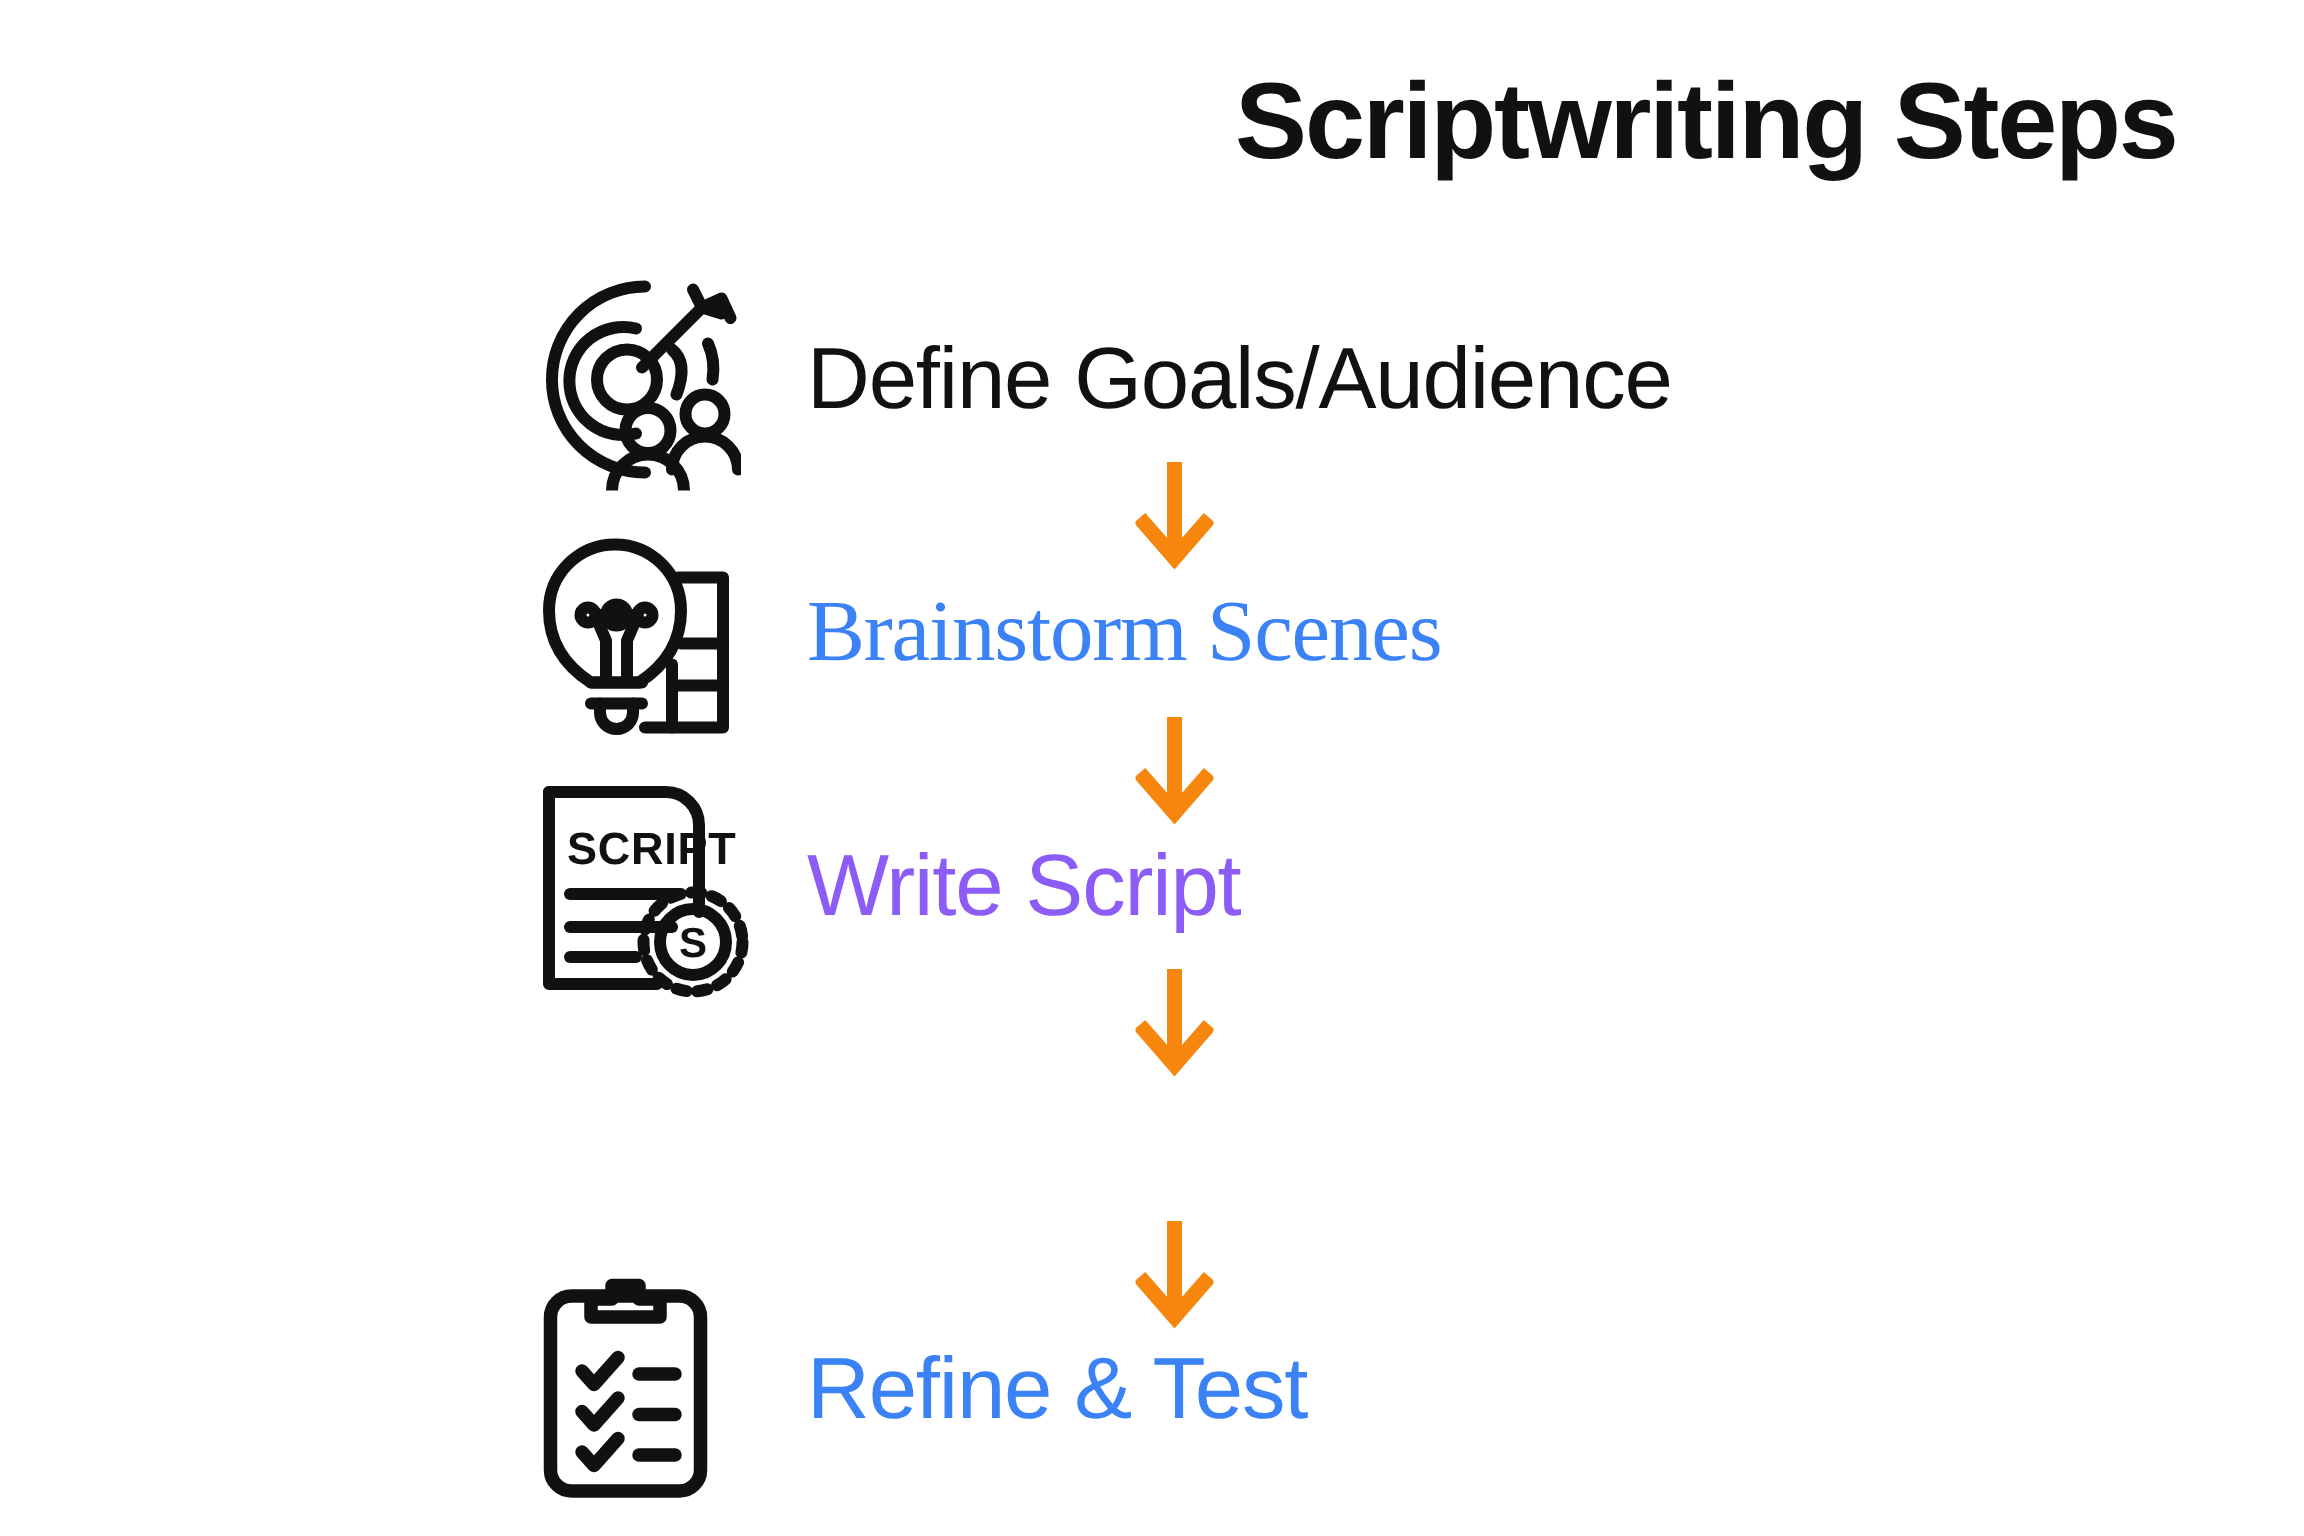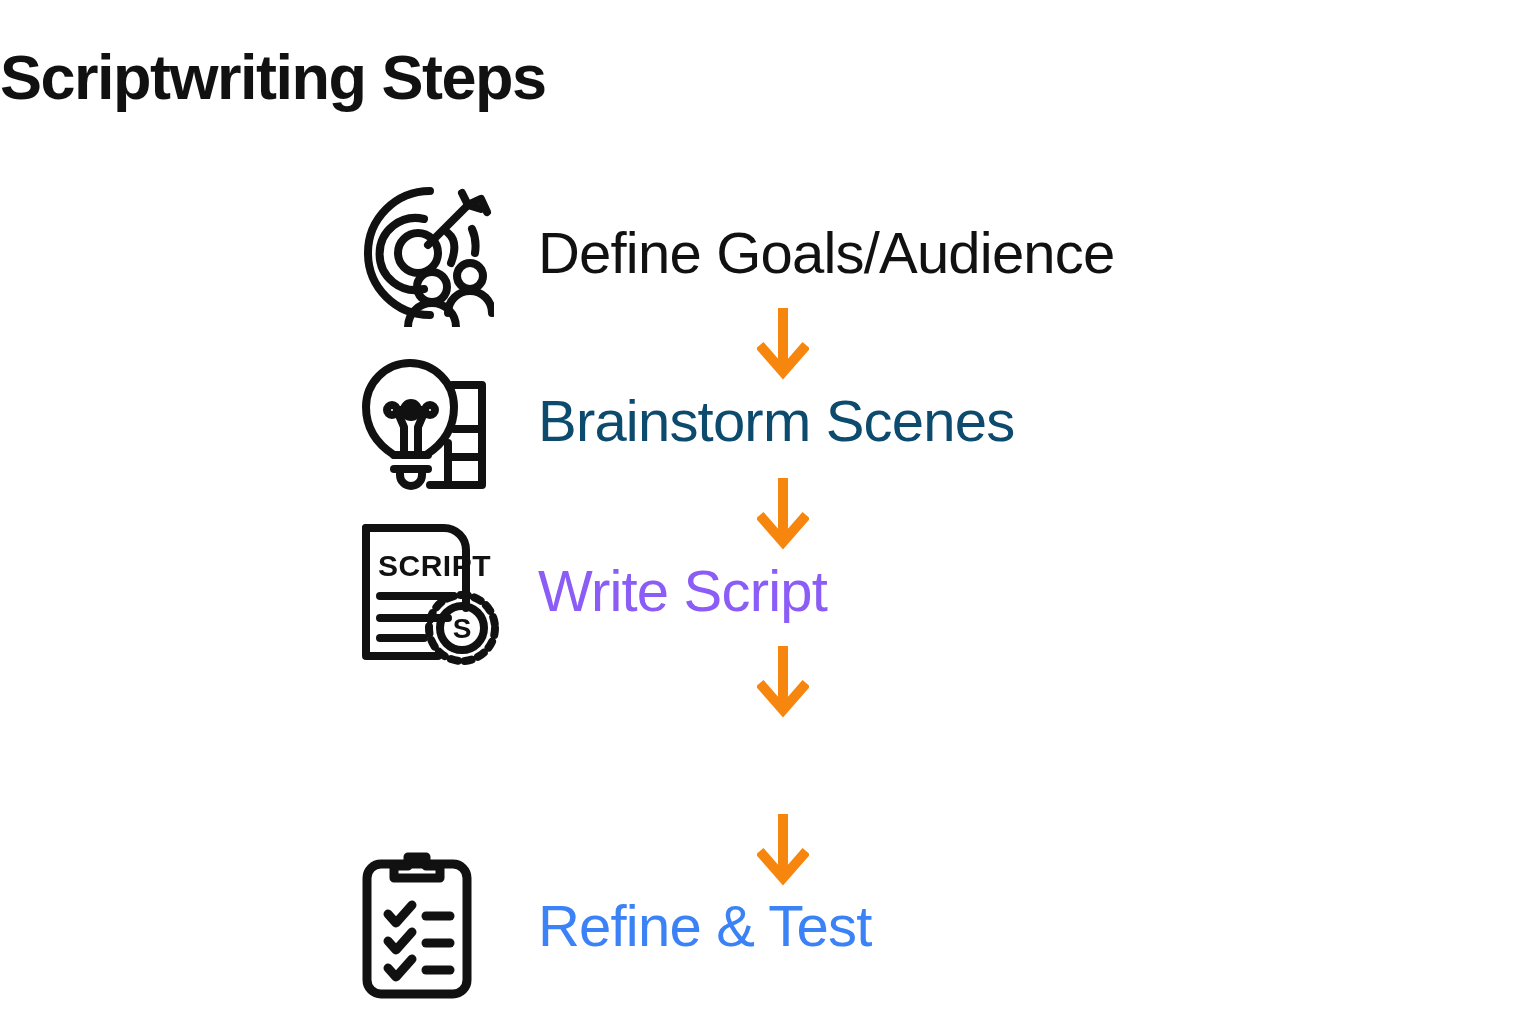--- a/index.html
+++ b/index.html
@@ -20,22 +20,22 @@
     height: 1024px;
     background: #ffffff;
   }
 
   
   .title {
     position: absolute;
     left: 0;
     top: 44px;
     width: 1451px;
-    text-align: left;
-    font-size: 63px;
+    text-align: right;
+    font-size: 72px;
     font-weight: 700;
     letter-spacing: -1.5px;
     color: #111111;
     line-height: 1.05;
     white-space: nowrap;
   }
 
   
   .flow {
     position: absolute;
@@ -148,21 +148,21 @@
           <circle cx="78" cy="63" r="5"></circle>
           <path d="M46 66 L52 80 v26"></path>
           <path d="M72 66 L66 80 v26"></path>
 
           <path d="M100 38 h30 v100 h-52"></path>
           <path d="M102 82 h28"></path>
           <path d="M96 110 h34"></path>
           <path d="M96 96 v42"></path>
         </svg>
       </div>
-      <div class="step-label" style="color: #0c4a6e;">Brainstorm Scenes</div>
+      <div class="step-label" style="color: #3b82f6; font-family: Liberation Serif, serif;">Brainstorm Scenes</div>
     </div>
 
     <div class="step step-2">
       <div class="step-icon">
         <svg width="150" height="150" viewBox="0 0 150 150" fill="none" stroke="#111111" stroke-width="8" stroke-linecap="round" stroke-linejoin="round">
 
           <path d="M14 12 h78 a22 22 0 0 1 22 22 v58"></path>
           <path d="M14 12 v128 h72"></path>
 
           <text x="26" y="60" font-family="'Liberation Sans', sans-serif" font-size="30" font-weight="700" fill="#111111" stroke="none" letter-spacing="0.5">SCRIPT</text>

